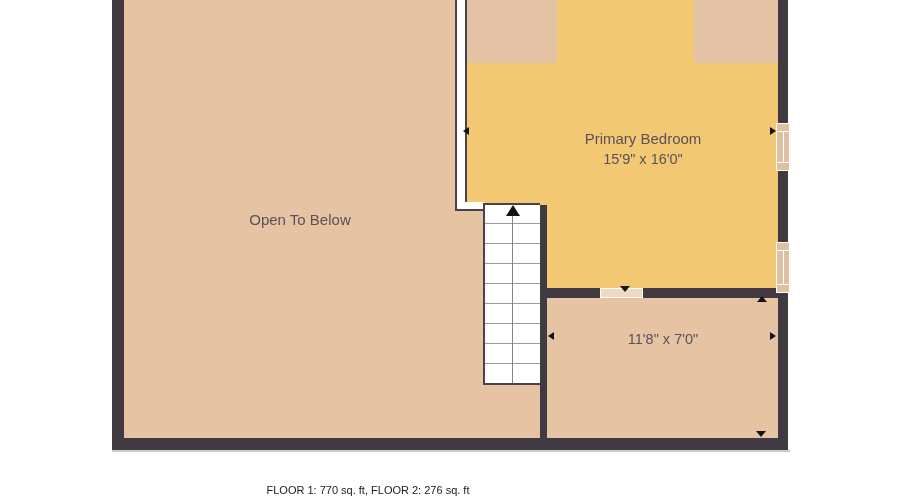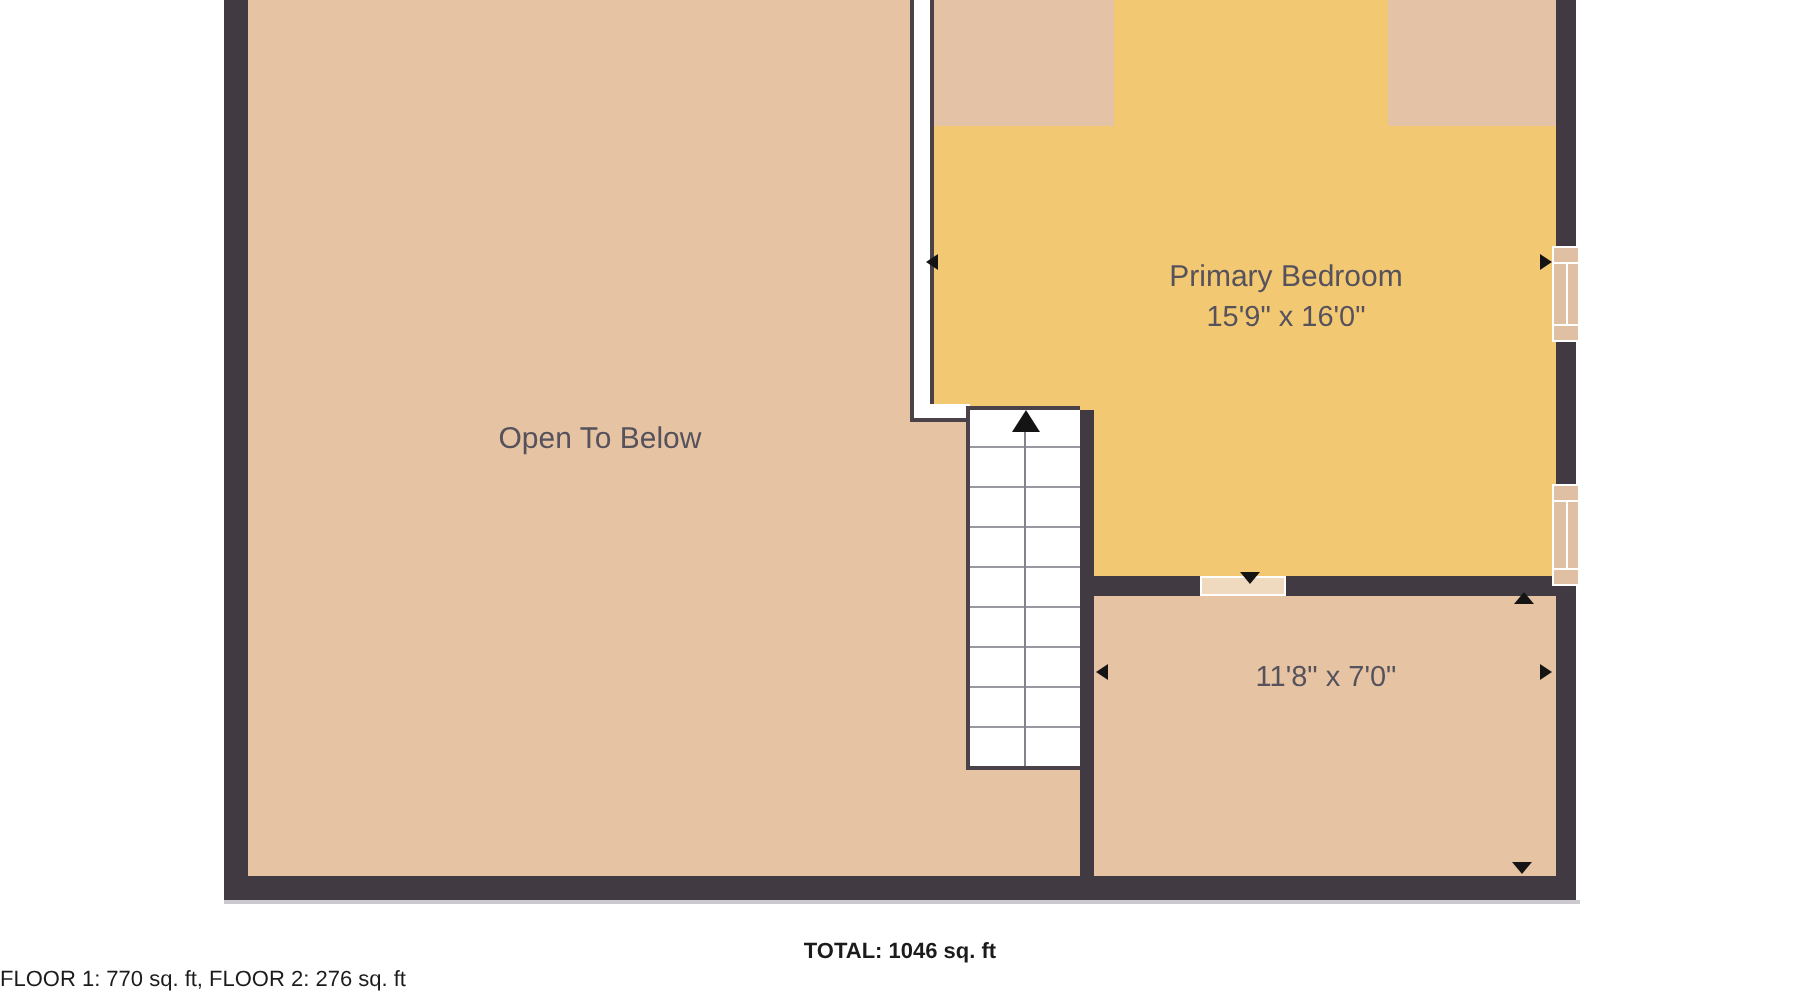--- a/index.html
+++ b/index.html
@@ -60,21 +60,21 @@
   .room-label{color:#56525C;text-align:center;white-space:nowrap;}
   .lbl-name{font-size:15px;line-height:18px;}
   .lbl-dims{font-size:14.5px;line-height:18px;}
   .lbl-open{left:180px;top:211px;width:240px;}
   .lbl-pb-name{left:543px;top:130px;width:200px;}
   .lbl-pb-dims{left:543px;top:150px;width:200px;}
   .lbl-wic-name{left:563px;top:309px;width:200px;font-size:14.5px;}
   .lbl-wic-dims{left:563px;top:330px;width:200px;}
   
   .footer-total{left:0;top:470px;width:900px;text-align:center;font-size:11px;font-weight:bold;color:#1b1b1b;}
-  .footer-floors{left:0;top:484px;width:736px;text-align:left;font-size:11px;color:#1b1b1b;}
+  .footer-floors{left:0;top:484px;width:736px;text-align:center;font-size:11px;color:#1b1b1b;}
 </style>
 </head>
 <body>
 
 <div class="canvas">
 
   <div class="abs floor-base"></div>
   <div class="abs bedroom-floor"></div>
   <div class="abs closet-left"></div>
   <div class="abs closet-right"></div>
@@ -118,16 +118,15 @@
   <div class="abs tri tri-up m4"></div>
   <div class="abs tri tri-left m5"></div>
   <div class="abs tri tri-right m6"></div>
   <div class="abs tri tri-down m7"></div>
 
   <div class="abs room-label lbl-name lbl-open">Open To Below</div>
   <div class="abs room-label lbl-name lbl-pb-name">Primary Bedroom</div>
   <div class="abs room-label lbl-dims lbl-pb-dims">15'9" x 16'0"</div>
   <div class="abs room-label lbl-dims lbl-wic-dims">11'8" x 7'0"</div>
 
-  <div class="abs footer-total">TOTAL: 1046 sq. ft</div>
   <div class="abs footer-floors">FLOOR 1: 770 sq. ft, FLOOR 2: 276 sq. ft</div>
 
 </div>
 
 </body></html>

